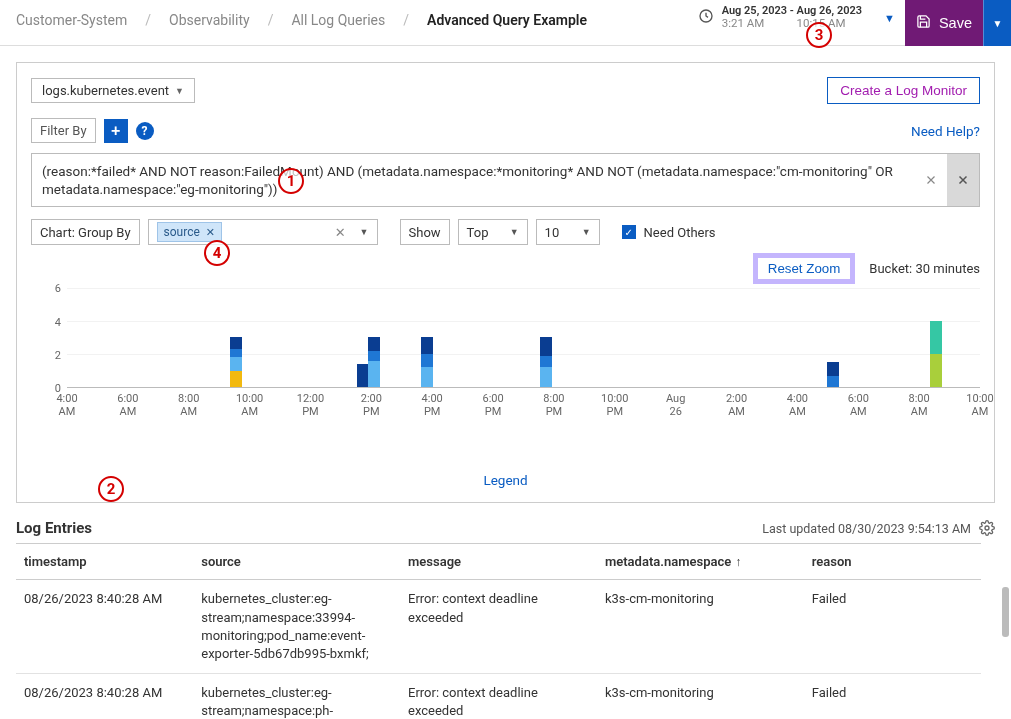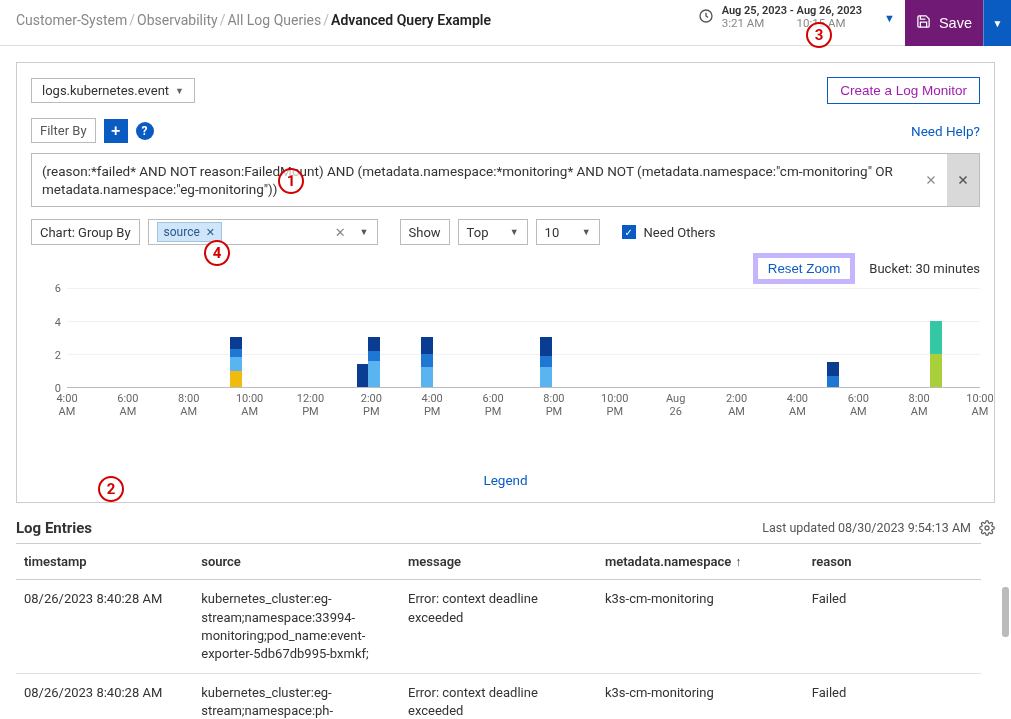--- a/index.html
+++ b/index.html
@@ -15,21 +15,21 @@
     display: flex;
     align-items: flex-start;
     border-bottom: 1px solid #ddd;
     height: 46px;
   }
   .breadcrumb {
     display: flex;
     align-items: center;
     padding: 12px 16px;
     flex: 1;
-    gap: 2px;
+    gap: 18px;
     color: #888;
     font-size: 14px;
   }
   .breadcrumb .sep { color: #bbb; }
   .breadcrumb .crumb-current { color: #222; font-weight: 600; }
   .time-block {
     display: flex;
     align-items: flex-start;
     padding: 4px 10px 0 10px;
     gap: 8px;
@@ -145,21 +145,21 @@
   .x-axis{
     position:absolute; left:36px; right:0; top:104px;
     font-size:11px; color:#666;
   }
   .x-axis span{ position:absolute; transform:translateX(-50%); white-space:nowrap; text-align:center;}
   .legend-link{ text-align:center; color:#0a5cc2; margin-top:44px; font-size:13.5px;}
   .log-head{
     margin:12px 16px 6px 16px; display:flex; align-items:center; justify-content:space-between;
   }
   .log-head h3{ margin:0; font-size:15px; font-weight:700;}
-  .log-updated{ color:#555; font-size:12.5px; display:flex; gap:8px;}
+  .log-updated{ color:#555; font-size:12.5px; display:flex; align-items:center; gap:8px;}
   .gear-icon svg{ display:block;}
   .table{ width: calc(100% - 32px); margin:0 16px; border-collapse:collapse; table-layout:fixed;}
   .table th{
     text-align:left; font-weight:600; font-size:13px; padding:10px 8px;
     border-top:1px solid #ccc; border-bottom:1px solid #ccc; color:#333;
   }
   .table td{
     vertical-align:top; padding:10px 8px; font-size:13px; color:#333;
     border-bottom:1px solid #e2e2e2; line-height:1.4;
   }

